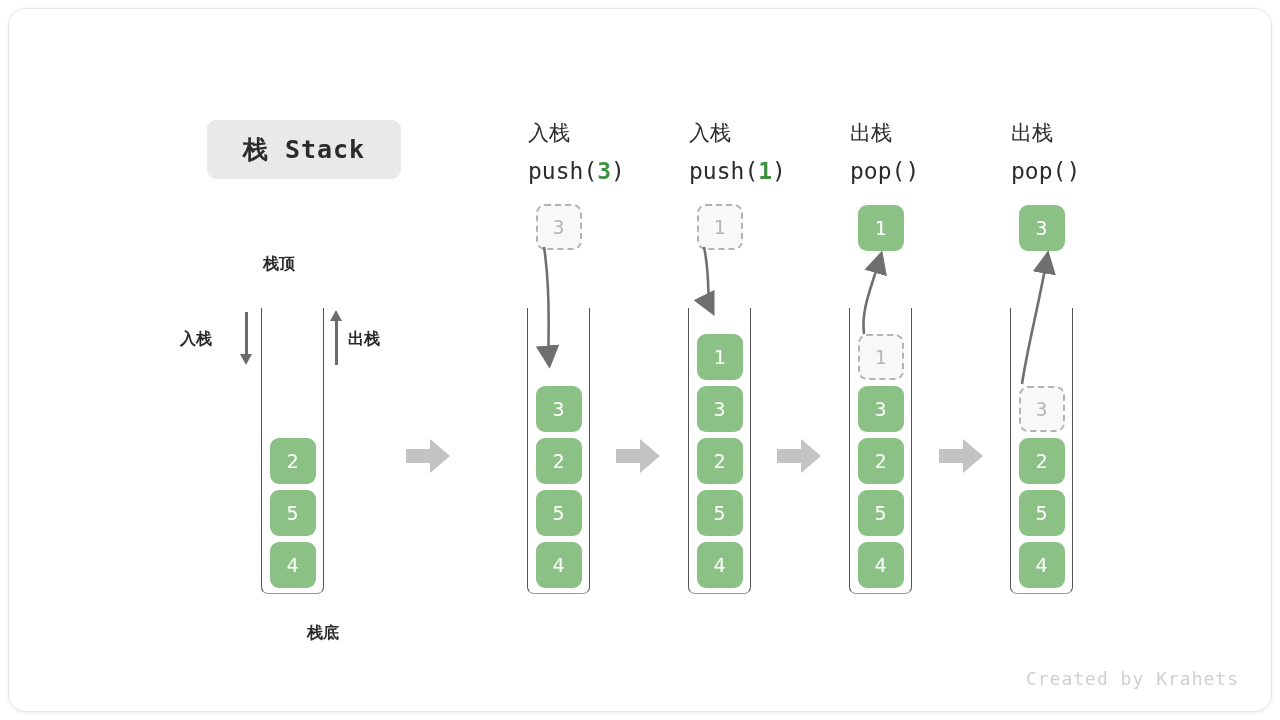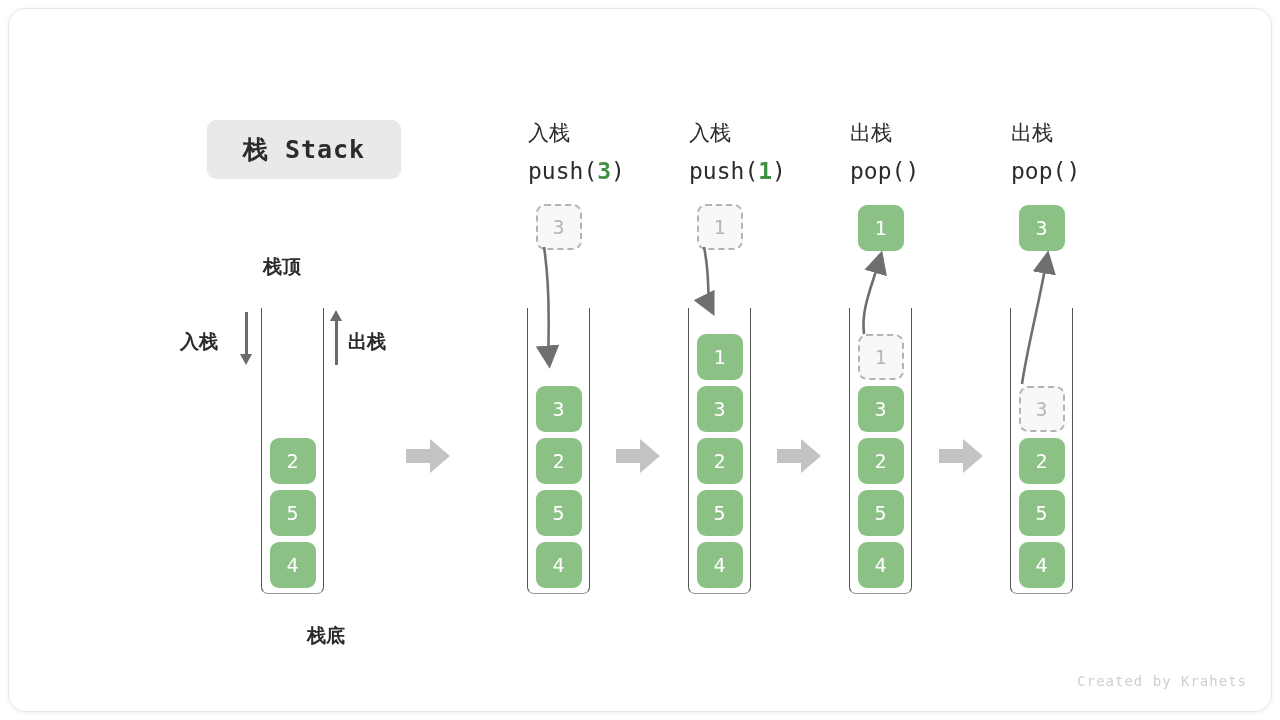--- a/index.html
+++ b/index.html
@@ -45,21 +45,21 @@
     font-size: 25px;
     font-weight: bold;
     letter-spacing: 1px;
     font-family: "DejaVu Sans Mono", "Liberation Mono", monospace;
     margin-left: 12px;
   }
 
   
   .cn-label {
     color: #2b2b2b;
-    font-size: 19px;
+    font-size: 16px;
     font-weight: bold;
     font-family: "Liberation Sans", sans-serif;
     white-space: nowrap;
   }
   #label-top   { left: 254px; top: 245px; }
   #label-bottom{ left: 254px; top: 614px; margin-left: 44px; }
   #label-push  { left: 171px; top: 320px; }
   #label-pop   { left: 339px; top: 320px; }
 
   
@@ -146,24 +146,24 @@
   
   #curves {
     position: absolute;
     left: 0; top: 0;
     width: 1264px; height: 704px;
     pointer-events: none;
   }
 
   
   #footer {
-    right: 24px;
+    right: 32px;
     bottom: 22px;
     color: #cfcfcf;
-    font-size: 14px;
+    font-size: 18px;
     letter-spacing: 1px;
     font-family: "DejaVu Sans Mono", "Liberation Mono", monospace;
   }
 </style>
 </head>
 <body>
 
 <div id="card">
 
   <div class="abs" id="title-chip">栈 Stack</div>

